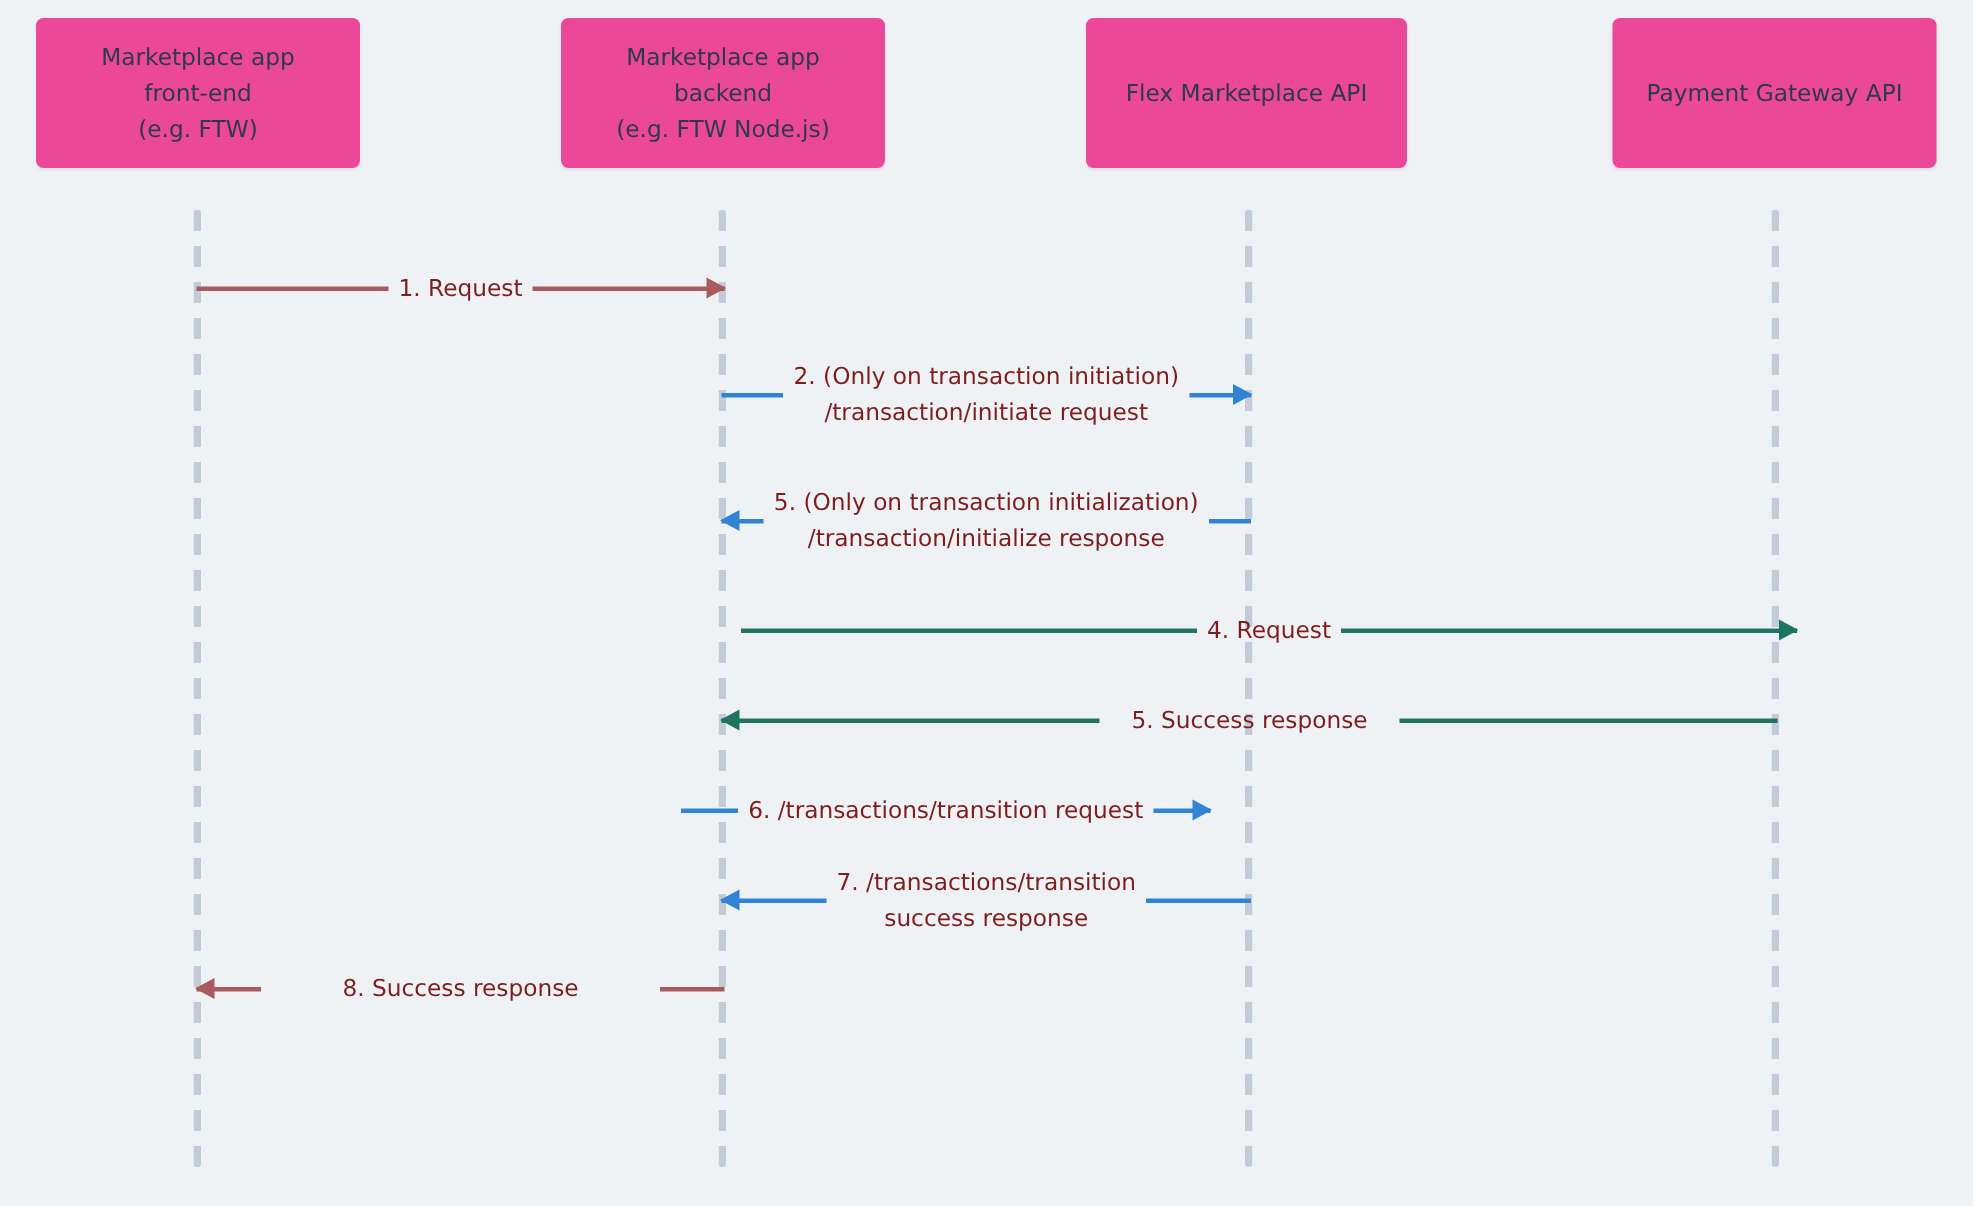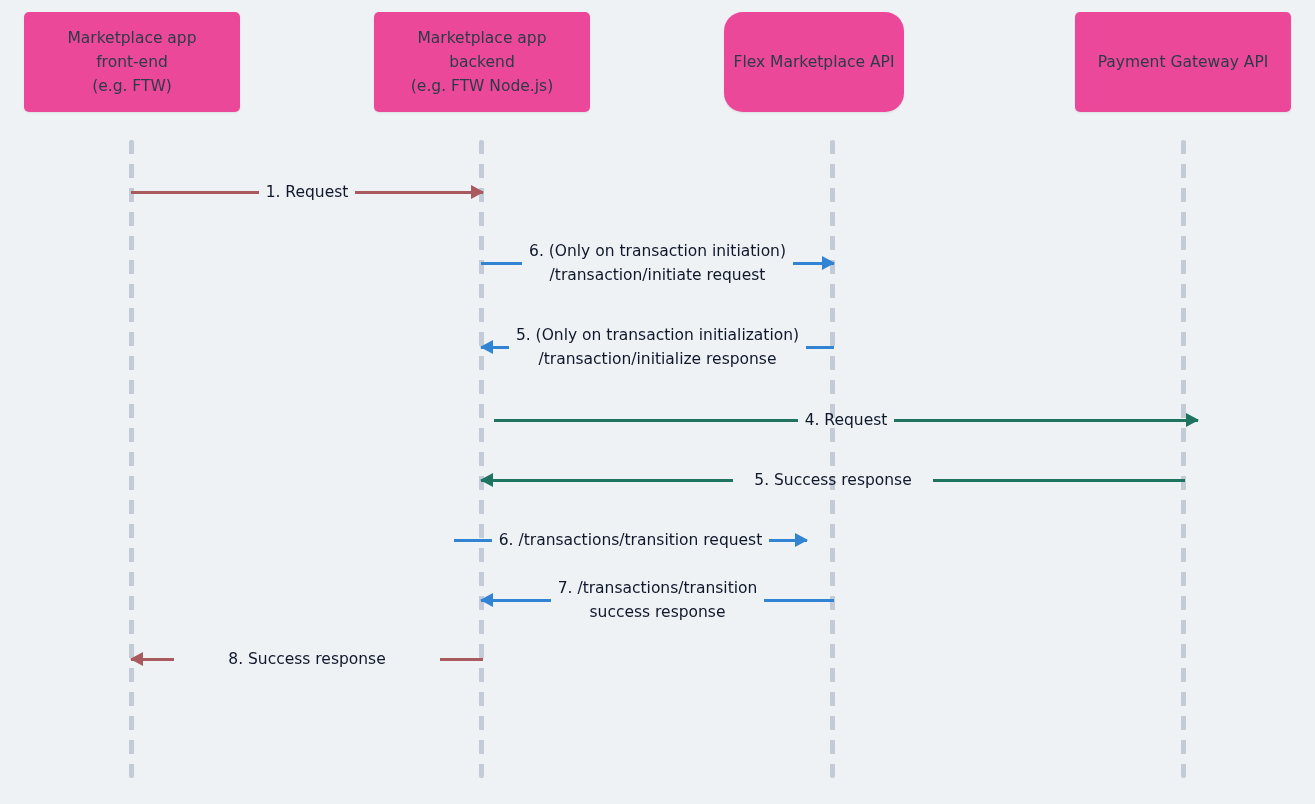--- a/index.html
+++ b/index.html
@@ -60,21 +60,21 @@
   .seg .bar{
     position:absolute;left:0;right:0;top:0;height:3px;
   }
   .msg-label{
     flex:0 0 auto;
     font-size:15.5px;
     line-height:24px;
     text-align:center;
     white-space:pre-line;
     padding:0 7px;
-    color:#0f172a;
+    color:#7f1d1d;
   }
   
   .head{
     position:absolute;top:50%;
     width:0;height:0;
     border-top:7px solid transparent;
     border-bottom:7px solid transparent;
   }
   .head.right{right:-1px;transform:translateY(-50%);border-left-width:13px;border-left-style:solid;}
   .head.left{left:-1px;transform:translateY(-50%);border-right-width:13px;border-right-style:solid;}
@@ -102,21 +102,21 @@
 front-end
 (e.g. FTW)</div>
   </div>
 
   <div class="actor-box" style="left:374px;width:216px;">
     <div class="actor-label">Marketplace app
 backend
 (e.g. FTW Node.js)</div>
   </div>
 
-  <div class="actor-box" style="left:724px;width:180px;border-radius:19px;">
+  <div class="actor-box" style="left:724px;width:214px;">
     <div class="actor-label">Flex Marketplace API</div>
   </div>
 
   <div class="actor-box" style="left:1075px;width:216px;">
     <div class="actor-label">Payment Gateway API</div>
   </div>
 
   <div class="lifeline" style="left:131px;"></div>
   <div class="lifeline" style="left:481px;"></div>
   <div class="lifeline" style="left:832px;"></div>
@@ -130,21 +130,21 @@
     <div class="seg">
       <div class="bar"></div>
         <span class="head right"></span>
     </div>
   </div>
 
   <div class="msg c-blue" style="left:481px;width:353px;top:239px;height:48px;">
     <div class="seg">
         <div class="bar"></div>
       </div>
-    <div class="msg-label">6. (Only on transaction initiation)
+    <div class="msg-label">2. (Only on transaction initiation)
 /transaction/initiate request</div>
     <div class="seg">
       <div class="bar"></div>
         <span class="head right"></span>
     </div>
   </div>
 
   <div class="msg c-blue" style="left:481px;width:353px;top:323px;height:48px;">
     <div class="seg">
       <div class="bar"></div>

